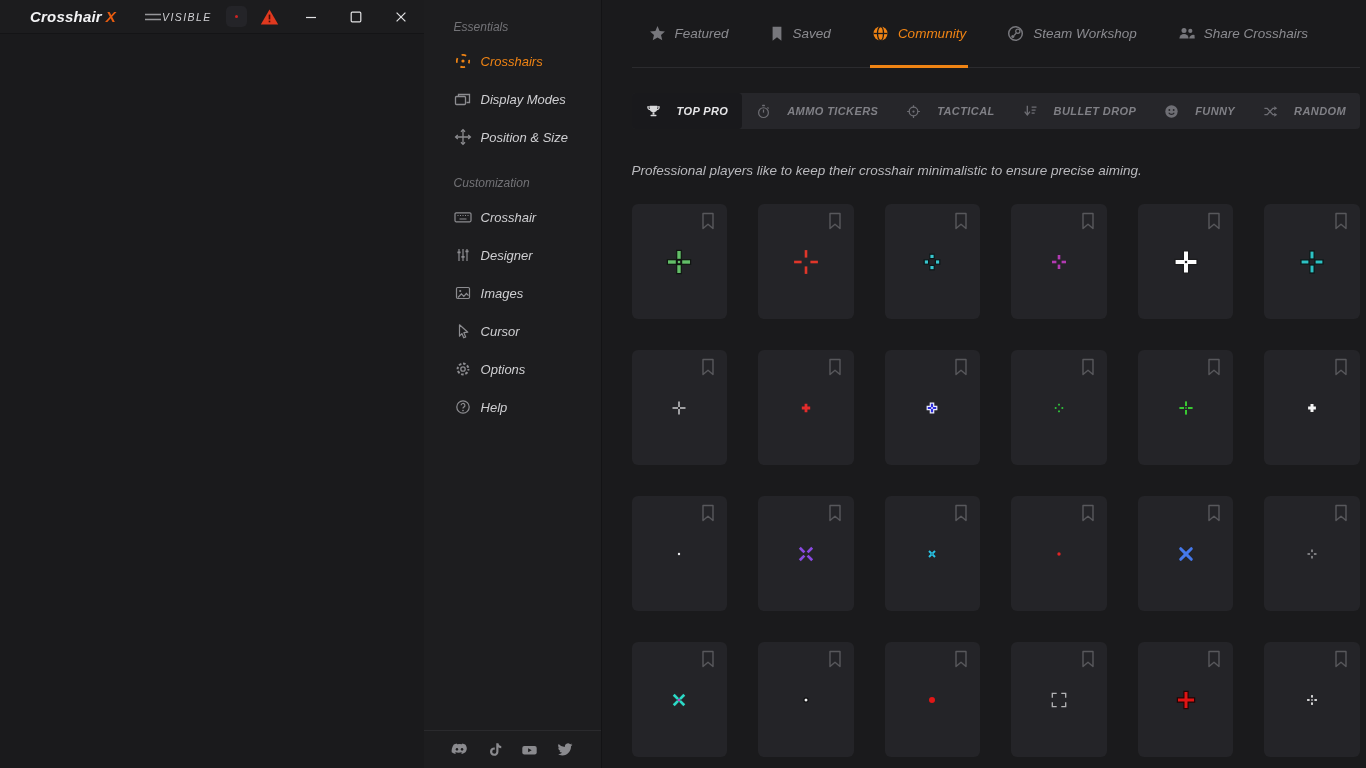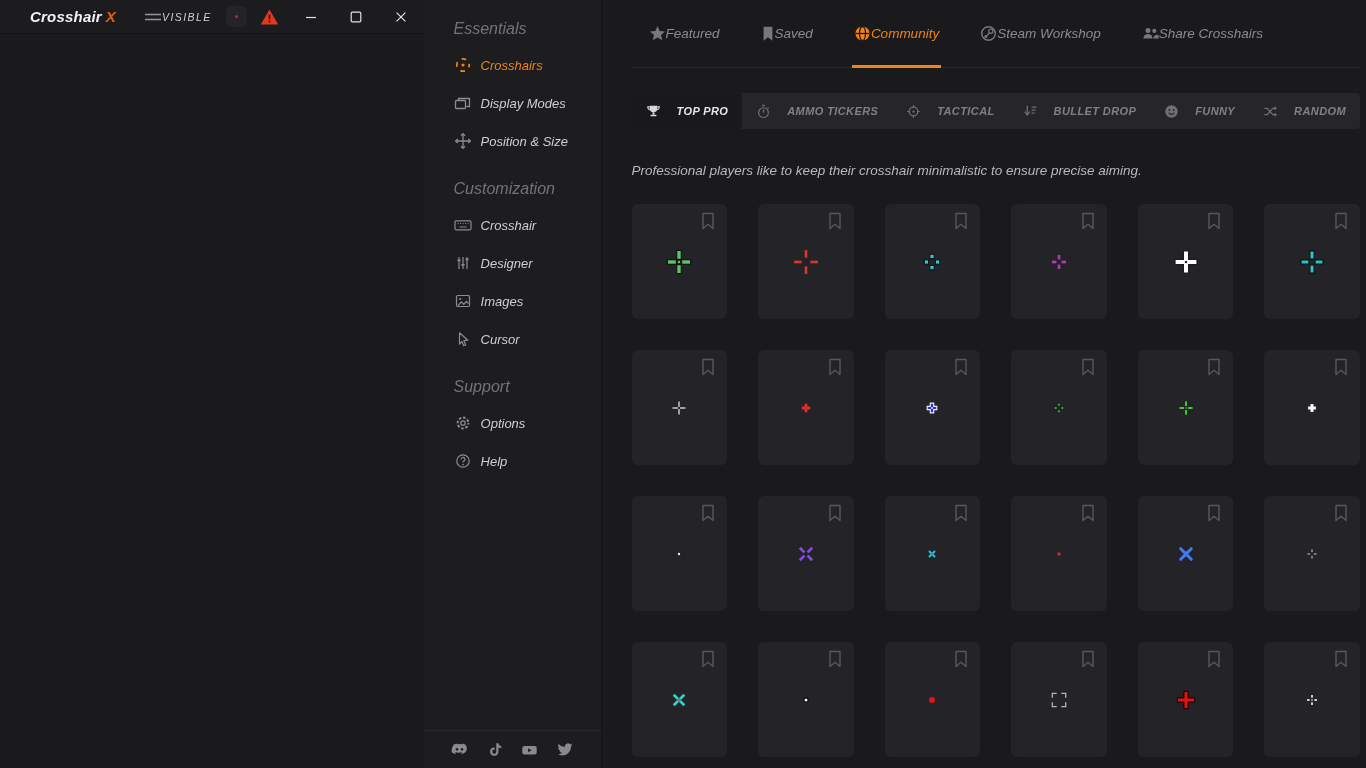--- a/index.html
+++ b/index.html
@@ -18,31 +18,31 @@
   .preview-box .dot{position:absolute;left:9px;top:9px;width:3px;height:3px;border-radius:50%;background:var(--preview_dot,#cc2424);}
   .warning{display:flex;align-items:center;margin-right:10px;}
   .win-btn{width:45px;height:33px;display:flex;align-items:center;justify-content:center;color:#e2e2e4;cursor:pointer;}
 
   
   .body{flex:1;display:flex;min-height:0;}
   .sidebar{width:177px;flex:0 0 177px;background:#1d1d1f;border-right:1px solid #131315;display:flex;flex-direction:column;}
   .main{flex:1;background:#1a1a1c;padding:0 31px 0 30px;overflow:hidden;}
 
   
-  .section-label{padding:20px 0 8px 30px;font-size:16px;color:#737377;}
+  .section-label{padding:20px 0 8px 30px;font-size:12px;color:#737377;}
   .side-item{height:38px;display:flex;align-items:center;padding-left:30px;gap:9px;font-size:13px;color:#cfcfd2;cursor:pointer;}
   .side-item .icn{width:18px;height:18px;display:flex;align-items:center;justify-content:center;color:#8c8c90;}
   .side-item.active{color:var(--accent,#f08414);}
   .side-item.active .icn{color:var(--accent,#f08414);}
   .social-bar{margin-top:auto;border-top:1px solid #2a2a2d;height:37px;display:flex;align-items:center;justify-content:space-evenly;padding:0 8px;}
   .social-bar .s-icn{color:#8a8a8e;display:flex;cursor:pointer;}
 
   
   .tabs{height:67px;display:flex;align-items:stretch;border-bottom:1px solid #2b2b2e;}
-  .tab{display:flex;align-items:center;margin-right:37px;font-size:13.5px;color:#8b8b90;position:relative;cursor:pointer;padding:0 2px;}
+  .tab{display:flex;align-items:center;gap:9px;margin-right:37px;font-size:13.5px;color:#8b8b90;position:relative;cursor:pointer;padding:0 2px;}
   .tab .t-icn{display:flex;color:#77777c;}
   .tab.active{color:var(--accent,#f08414);}
   .tab.active .t-icn{color:var(--accent,#f08414);}
   .tab.active::after{content:"";position:absolute;left:0;right:0;bottom:-1px;height:3px;background:var(--accent,#f08414);}
   .tabs .lead{width:15px;}
 
   
   .filterbar{margin-top:25px;display:inline-flex;background:#26262a;border-radius:4px;}
   .filter-btn{height:36px;display:flex;align-items:center;gap:16px;padding:0 14px;font-size:11px;font-weight:bold;
               letter-spacing:.4px;color:#808086;border-radius:4px;cursor:pointer;white-space:nowrap;}
@@ -170,21 +170,20 @@
 
       <div class="side-item">
         <span class="icn">
           <svg width="16" height="16" viewBox="0 0 16 16">
               <path d="M4.5,1.8 L12.8,9.2 L8.9,9.7 L10.7,13.9 L8.7,14.8 L6.9,10.6 L4.5,13.2 Z" fill="none" stroke="currentColor" stroke-width="1.2" stroke-linejoin="round"></path>
             </svg>
         </span>
         <span>Cursor</span>
       </div>
 
-      <div class="section-label">Support</div>
 
       <div class="side-item">
         <span class="icn">
           <svg width="16" height="16" viewBox="0 0 16 16">
               <circle cx="8" cy="8" r="2.2" fill="none" stroke="currentColor" stroke-width="1.3"></circle>
               <circle cx="8" cy="8" r="5.4" fill="none" stroke="currentColor" stroke-width="2" stroke-dasharray="2.6 1.7" stroke-dashoffset="1"></circle>
             </svg>
         </span>
         <span>Options</span>
       </div>

